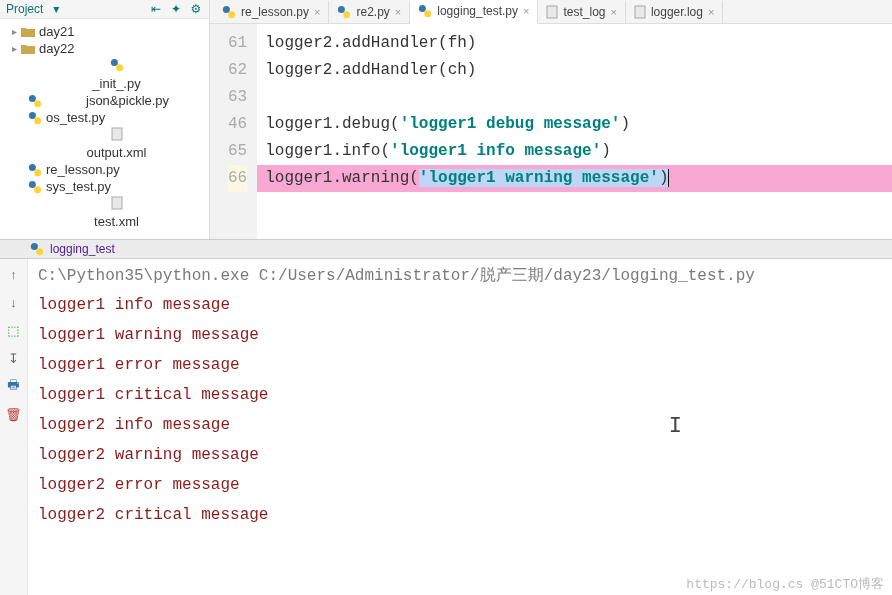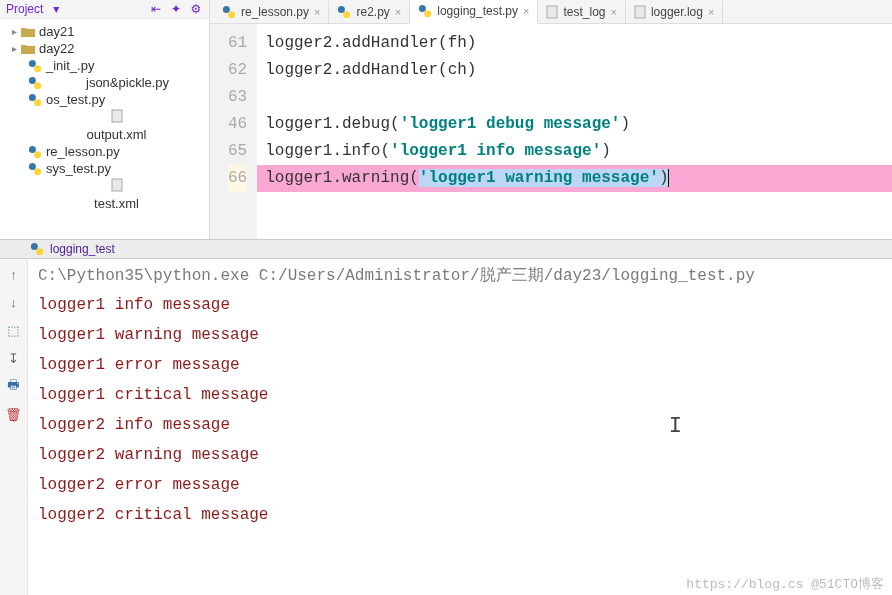--- a/index.html
+++ b/index.html
@@ -1,19 +1,19 @@
 <!DOCTYPE html>
 <html><head>
 <meta charset="utf-8">
 <style>
 * { margin:0; padding:0; box-sizing:border-box; }
 body { font-family:"Segoe UI",Arial,sans-serif; font-size:13px; background:#f7f7f7; color:#333; width:892px; height:595px; overflow:hidden; }
 .top { display:flex; height:240px; border-bottom:1px solid #ccc; }
 .sidebar { width:210px; background:#fff; border-right:1px solid #ddd; display:flex; flex-direction:column; }
-.project-bar { display:flex; align-items:center; gap:6px; padding:2px 6px; border-bottom:1px solid #e6e6e6; background:#f5f5f5; font-size:12px; color:#6d28d9; }
+.project-bar { display:flex; align-items:center; gap:6px; padding:2px 6px; border-bottom:1px solid #e6e6e6; background:#f5f5f5; font-size:12px; color:#0f766e; }
 .project-bar .ico { width:14px; display:inline-block; text-align:center; }
 .tree { padding:4px 0 4px 8px; flex:1; overflow:auto; }
 .tree-node { display:flex; align-items:center; gap:4px; padding:1px 4px; font-size:13px; color:#333; cursor:pointer; }
 .tree-node svg { flex-shrink:0; }
 .tabs { flex:1; display:flex; flex-direction:column; background:#fff; }
 .tab-row { display:flex; align-items:center; background:#f4f4f4; border-bottom:1px solid #ddd; padding-left:4px; }
 .tab { display:flex; align-items:center; gap:5px; padding:4px 8px; border-right:1px solid #ddd; font-size:12px; color:#444; cursor:pointer; background:#f4f4f4; }
 .tab.active { background:#fff; border-bottom:2px solid #fff; margin-bottom:-1px; }
 .tab .close { color:#999; font-size:11px; cursor:pointer; }
 .editor { flex:1; display:flex; font-family:"Consolas","Courier New",monospace; font-size:16px; overflow:auto; }
@@ -63,21 +63,21 @@
           </svg>
           <span>day21</span>
         </div>
         <div class="tree-node" style="padding-left: 4px;">
           <span style="color:#888;font-size:10px">▸</span>
           <svg width="14" height="12" viewBox="0 0 14 12">
             <path class="folder-ico" d="M0 2h5l1 1h8v8H0z"></path>
           </svg>
           <span>day22</span>
         </div>
-        <div class="tree-node" style="padding-left: 20px;">
+        <div class="tree-node" style="padding-left: 20px; flex-direction: column;">
           <svg class="py-ico" viewBox="0 0 16 16">
             <circle cx="5" cy="5" r="4" fill="#3776ab"></circle>
             <circle cx="11" cy="11" r="4" fill="#ffd43b"></circle>
           </svg>
           <span>_init_.py</span>
         </div>
         <div class="tree-node" style="padding-left: 20px; gap: 44px;">
           <svg class="py-ico" viewBox="0 0 16 16">
             <circle cx="5" cy="5" r="4" fill="#3776ab"></circle>
             <circle cx="11" cy="11" r="4" fill="#ffd43b"></circle>

